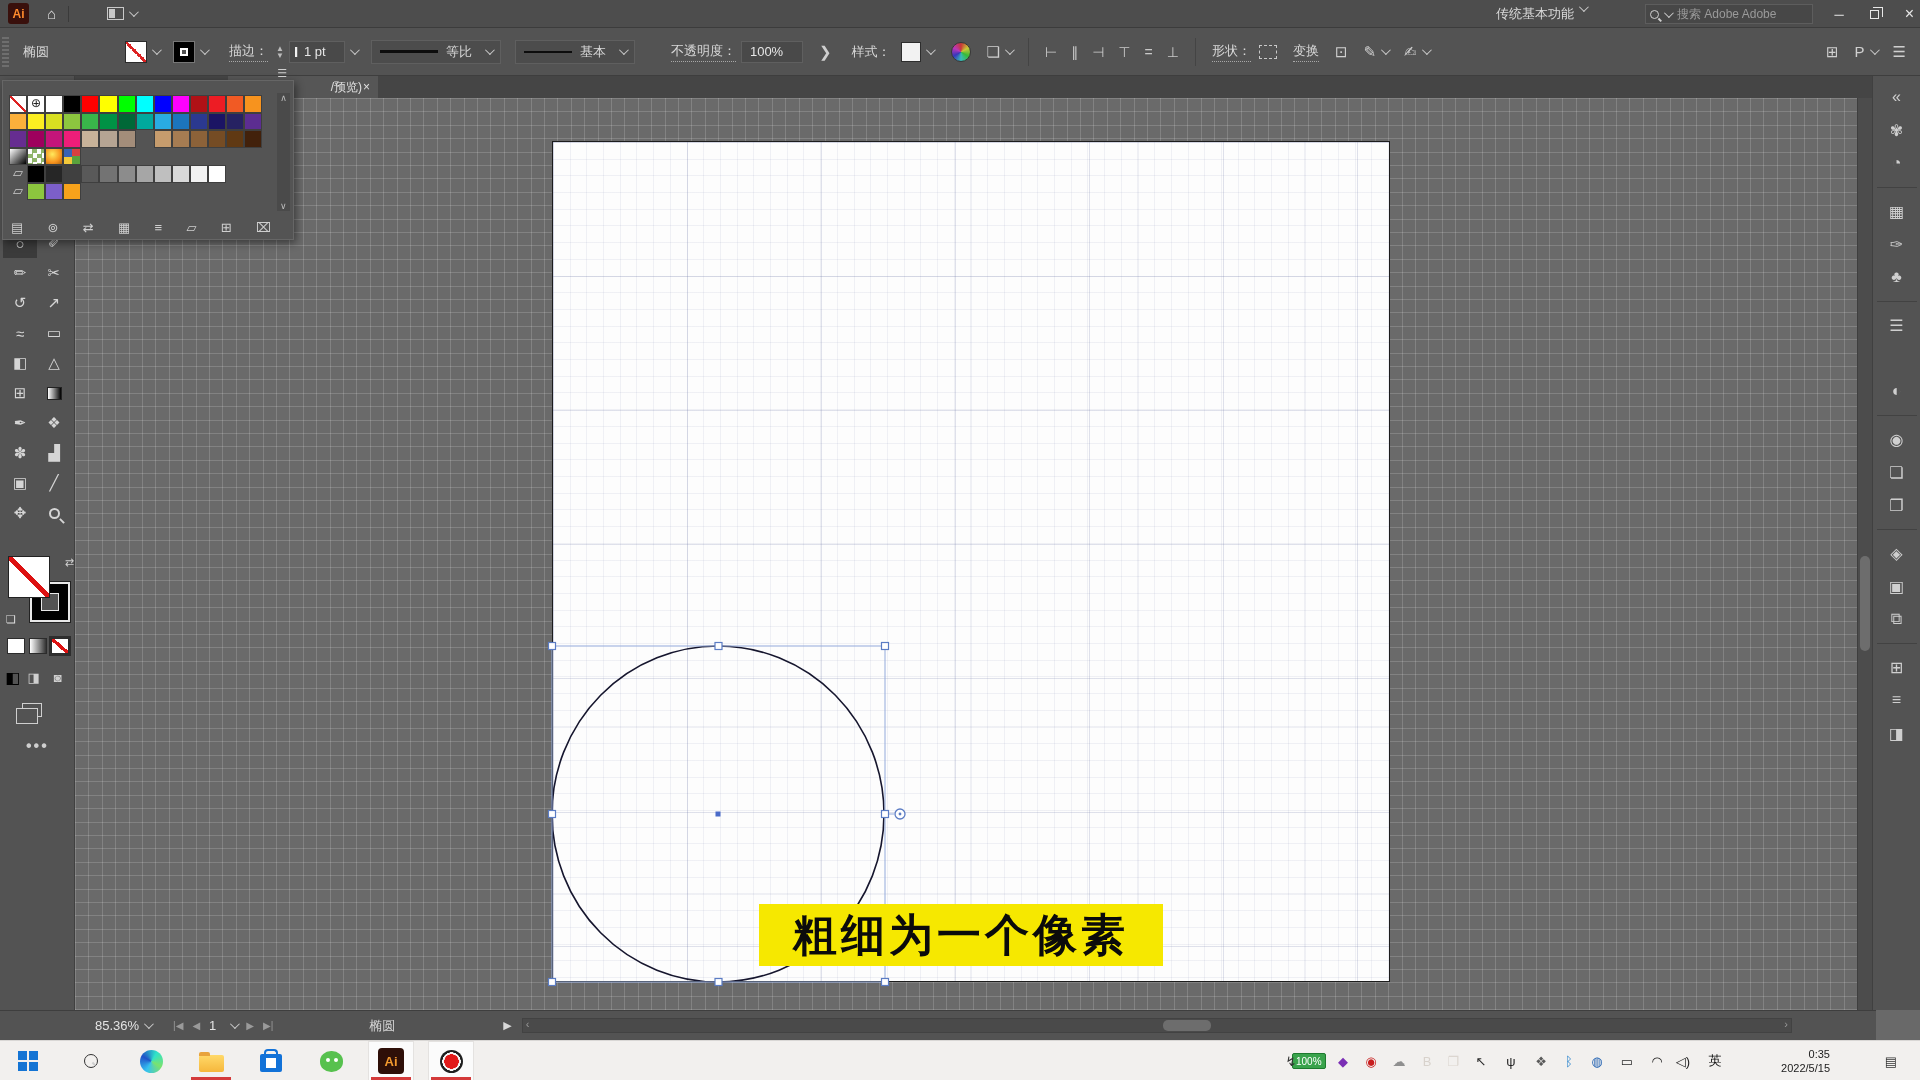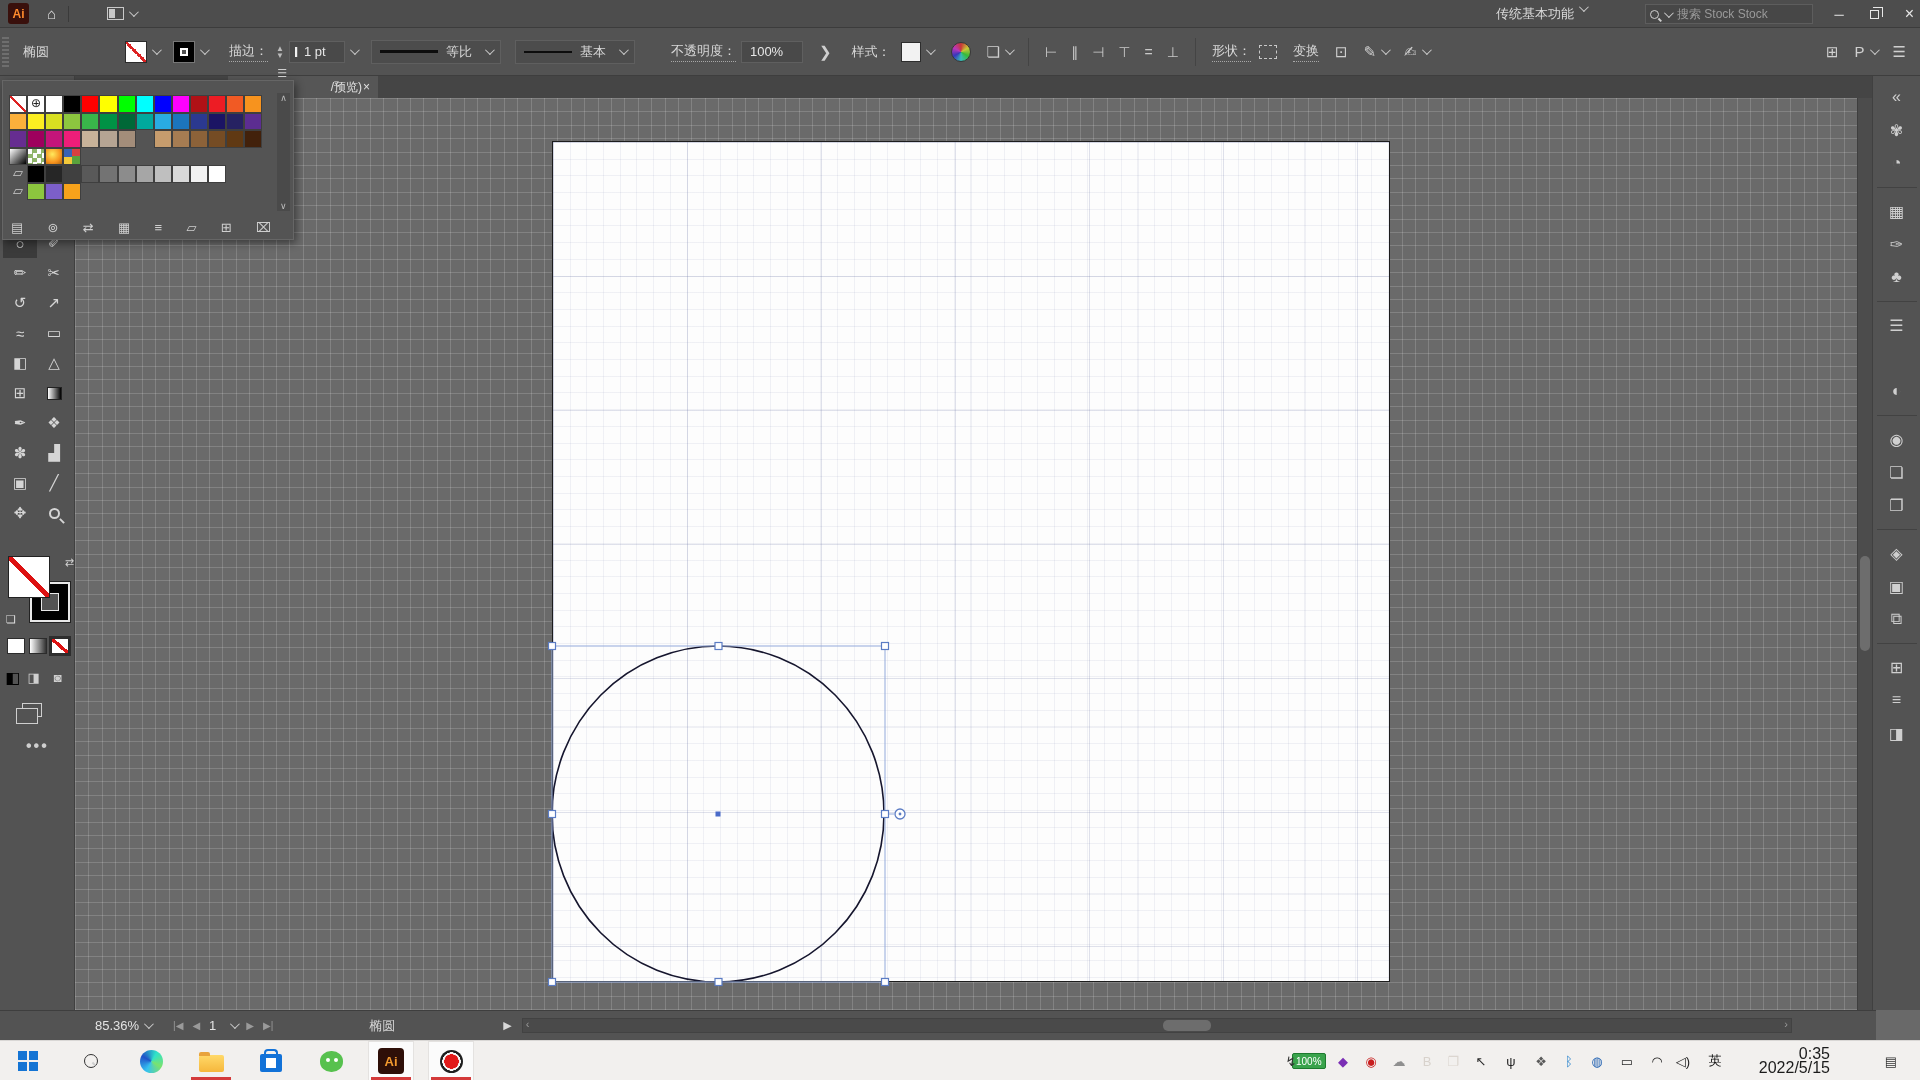--- a/index.html
+++ b/index.html
@@ -143,21 +143,21 @@
   .store-ic{position:relative;width:22px;height:18px;background:#1272d8;border-radius:2px;margin-top:4px;display:flex;align-items:center;justify-content:center;}
   .store-ic::before{content:"";position:absolute;top:-5px;width:10px;height:6px;border:2px solid #1272d8;border-bottom:none;border-radius:4px 4px 0 0;}
   .store-ic b{width:10px;height:10px;background:#fff;}
   .wechat-ic{position:relative;width:23px;height:21px;background:#57c14e;border-radius:48%;}
   .wechat-ic::after{content:"";position:absolute;left:6px;top:7px;width:4px;height:4px;border-radius:50%;background:#fff;box-shadow:8px 0 0 #fff;}
   .aitb-ic{width:26px;height:26px;border-radius:4px;background:#2e0f08;color:#f2992e;font-weight:bold;font-size:13px;display:flex;align-items:center;justify-content:center;}
   .rec-ic{width:23px;height:23px;border-radius:50%;background:radial-gradient(circle,#e21b1b 0 44%,#f6f6f6 45% 56%,#1f1f1f 57%);}
   #tray{position:absolute;left:1270px;top:0;height:40px;width:650px;font-size:13px;}
   #tray .tri{position:absolute;top:0;height:40px;display:flex;align-items:center;justify-content:center;}
   .battw{background:#3aa34c;border:1px solid #1d7a2e;color:#fff;font-size:10px;padding:1px 3px;border-radius:2px;}
-  #clock{position:absolute;left:1755px;top:0;height:40px;display:flex;flex-direction:column;justify-content:center;align-items:flex-end;color:#1b1b1b;font-size:16px;line-height:14px;width:75px;}
+  #clock{position:absolute;left:1755px;top:0;height:40px;display:flex;flex-direction:column;justify-content:center;align-items:flex-end;color:#1b1b1b;font-size:11px;line-height:14px;width:75px;}
 </style>
 </head>
 <body>
 
 <div id="app">
 
   <div id="titlebar">
     <div class="ai-logo">Ai</div>
     <div class="home-ic">⌂</div>
     <div class="tb-sep"></div>
@@ -166,21 +166,21 @@
         <i></i>
       </div>
     <span class="chev"></span>
     <div id="workspace">
       <span>传统基本功能</span>
       <span class="chev"></span>
     </div>
     <div id="searchbox">
       <span class="mag"></span>
       <span class="chev"></span>
-      <span style="margin-left:6px">搜索 Stock Stock</span>
+      <span style="margin-left:6px">搜索 Adobe Adobe</span>
     </div>
     <div id="winbtns">
       <span>─</span>
       <span class="restore-ic"></span>
       <span style="font-size:16px">×</span>
     </div>
   </div>
 
   <div id="controlbar">
     <div class="grip"></div>
@@ -355,20 +355,21 @@
           <rect x="640" y="544.5" width="7" height="7"></rect>
           <rect x="806.5" y="544.5" width="7" height="7"></rect>
         <rect x="473.5" y="712.5" width="7" height="7"></rect>
           <rect x="806.5" y="712.5" width="7" height="7"></rect>
         <rect x="473.5" y="880.5" width="7" height="7"></rect>
           <rect x="640" y="880.5" width="7" height="7"></rect>
           <rect x="806.5" y="880.5" width="7" height="7"></rect>
       </g>
       <rect x="640.5" y="713.5" width="5" height="5" fill="#4a6bc9"></rect>
     </svg>
+    <div id="annotation">粗细为一个像素</div>
   </div>
 
   <div id="vscroll">
       <div id="vthumb"></div>
     </div>
 
   <div id="swpanel">
     <div id="swmenu">☰</div>
     <div id="swgrid">
 

